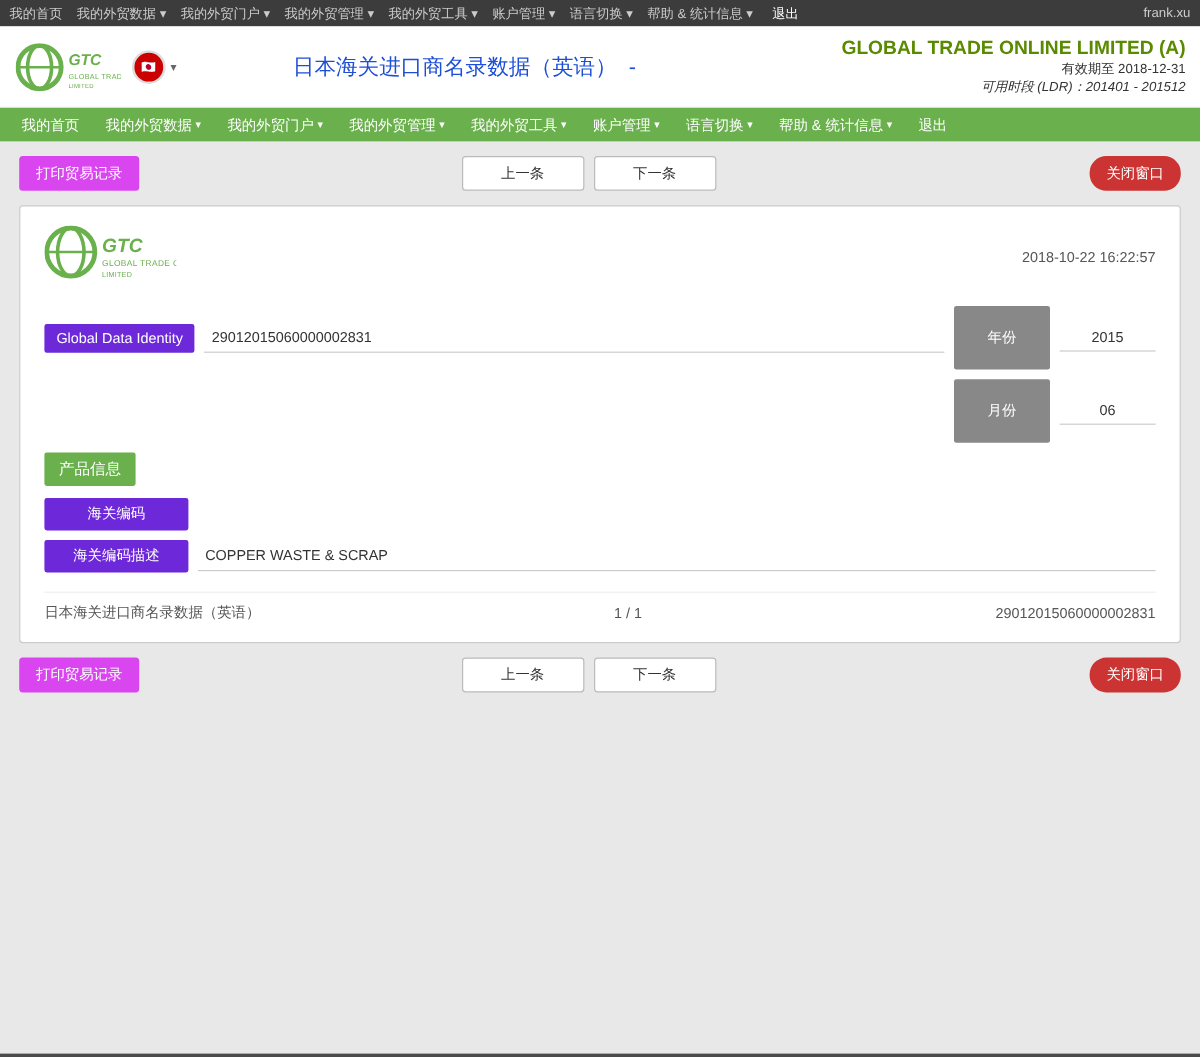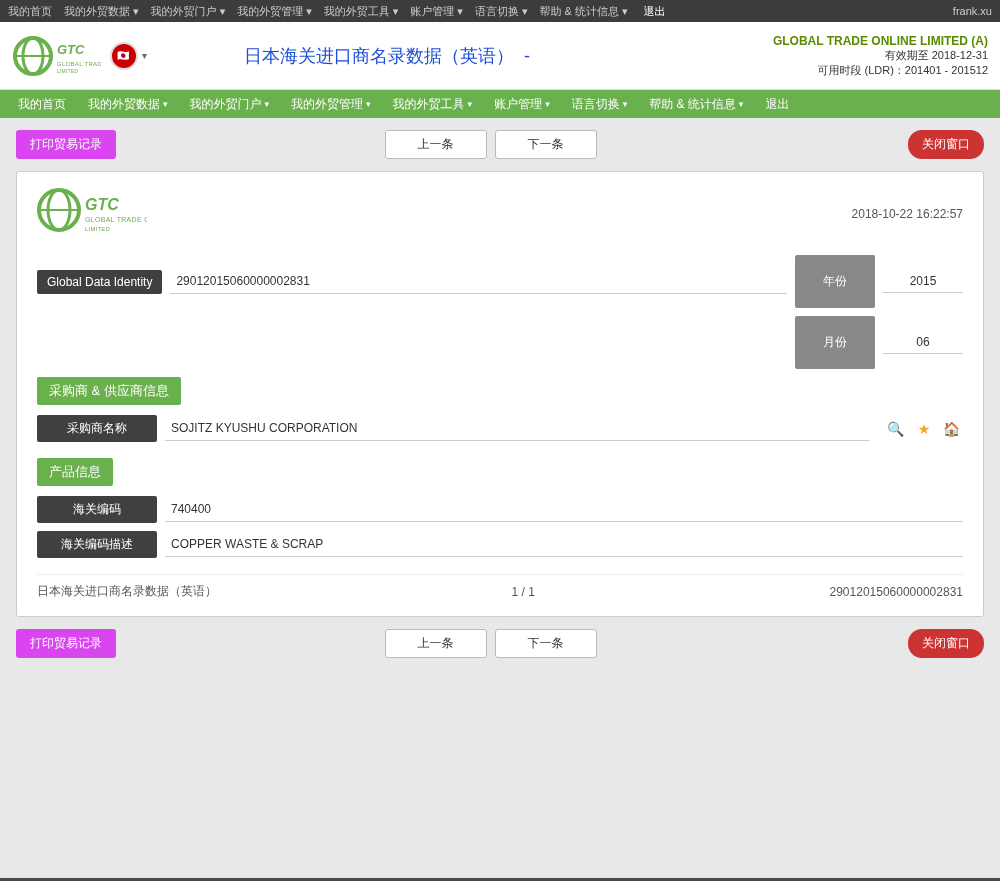--- a/index.html
+++ b/index.html
@@ -63,23 +63,23 @@
       font-size: 10px;
     }
     .flag-dropdown { font-size: 10px; color: #666; }
     .header-title-area { flex: 1; padding-left: 12px; }
     .header-title { font-size: 18px; color: #1d4ed8; font-weight: normal; }
     .header-subtitle { font-size: 11px; color: #666; margin-top: 2px; }
     .header-right {
       text-align: right;
       font-size: 11px;
     }
-    .header-company { color: #5a8a00; font-weight: bold; font-size: 12px; }
+    .header-company { color: #5a8a00; font-weight: bold; font-size: 16px; }
     .header-validity { color: #333; }
-    .header-ldr { color: #333; }
+    .header-ldr { color: #333; font-style: italic; }
 
     
     .main-nav {
       background: #6ab04c;
       height: 28px;
       display: flex;
       align-items: center;
       padding: 0 8px;
       gap: 2px;
     }
@@ -153,21 +153,21 @@
       justify-content: space-between;
       align-items: center;
       margin-bottom: 16px;
     }
     .card-logo-area { width: 120px; }
     .card-timestamp { font-size: 12px; color: #555; }
 
     
     .data-section { margin-bottom: 16px; }
     .data-label {
-      background: #404040;
+      background: #6d28d9;
       color: #fff;
       padding: 5px 10px;
       font-size: 12px;
       min-width: 120px;
       text-align: center;
       border-radius: 2px;
       white-space: nowrap;
     }
     .data-label-gray {
       background: #888;
@@ -357,38 +357,25 @@
         <span class="data-label-gray">年份</span>
         <span class="data-value-sm">2015</span>
       </div>
       <div class="row-flex" style="justify-content: flex-end; padding-right: 0;">
         <span style="flex:1;"></span>
         <span class="data-label-gray">月份</span>
         <span class="data-value-sm">06</span>
       </div>
     </div>
 
-    <div class="data-section">
-      <div class="section-title">采购商 &amp; 供应商信息</div>
-      <div class="row-flex">
-        <span class="data-label">采购商名称</span>
-        <span class="data-value">SOJITZ KYUSHU CORPORATION</span>
-        <div class="action-icons">
-          <span class="icon-btn" title="Search">🔍</span>
-          <span class="icon-btn" title="Favorite" style="color:#f5a623;">★</span>
-          <span class="icon-btn" title="Home" style="color:#6ab04c;">🏠</span>
-        </div>
-      </div>
-    </div>
 
     <div class="data-section">
       <div class="section-title">产品信息</div>
       <div class="row-flex">
         <span class="data-label">海关编码</span>
-        <span class="data-value">740400</span>
       </div>
       <div class="row-flex">
         <span class="data-label">海关编码描述</span>
         <span class="data-value">COPPER WASTE &amp; SCRAP</span>
       </div>
     </div>
 
     <div class="card-footer">
       <span>日本海关进口商名录数据（英语）</span>
       <span>1 / 1</span>

